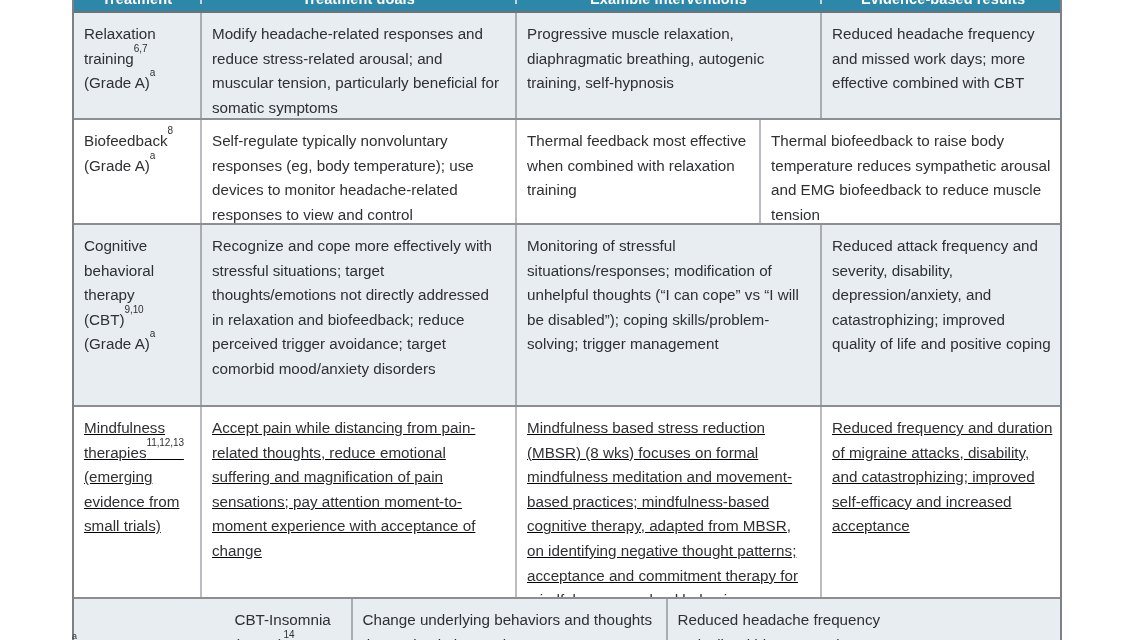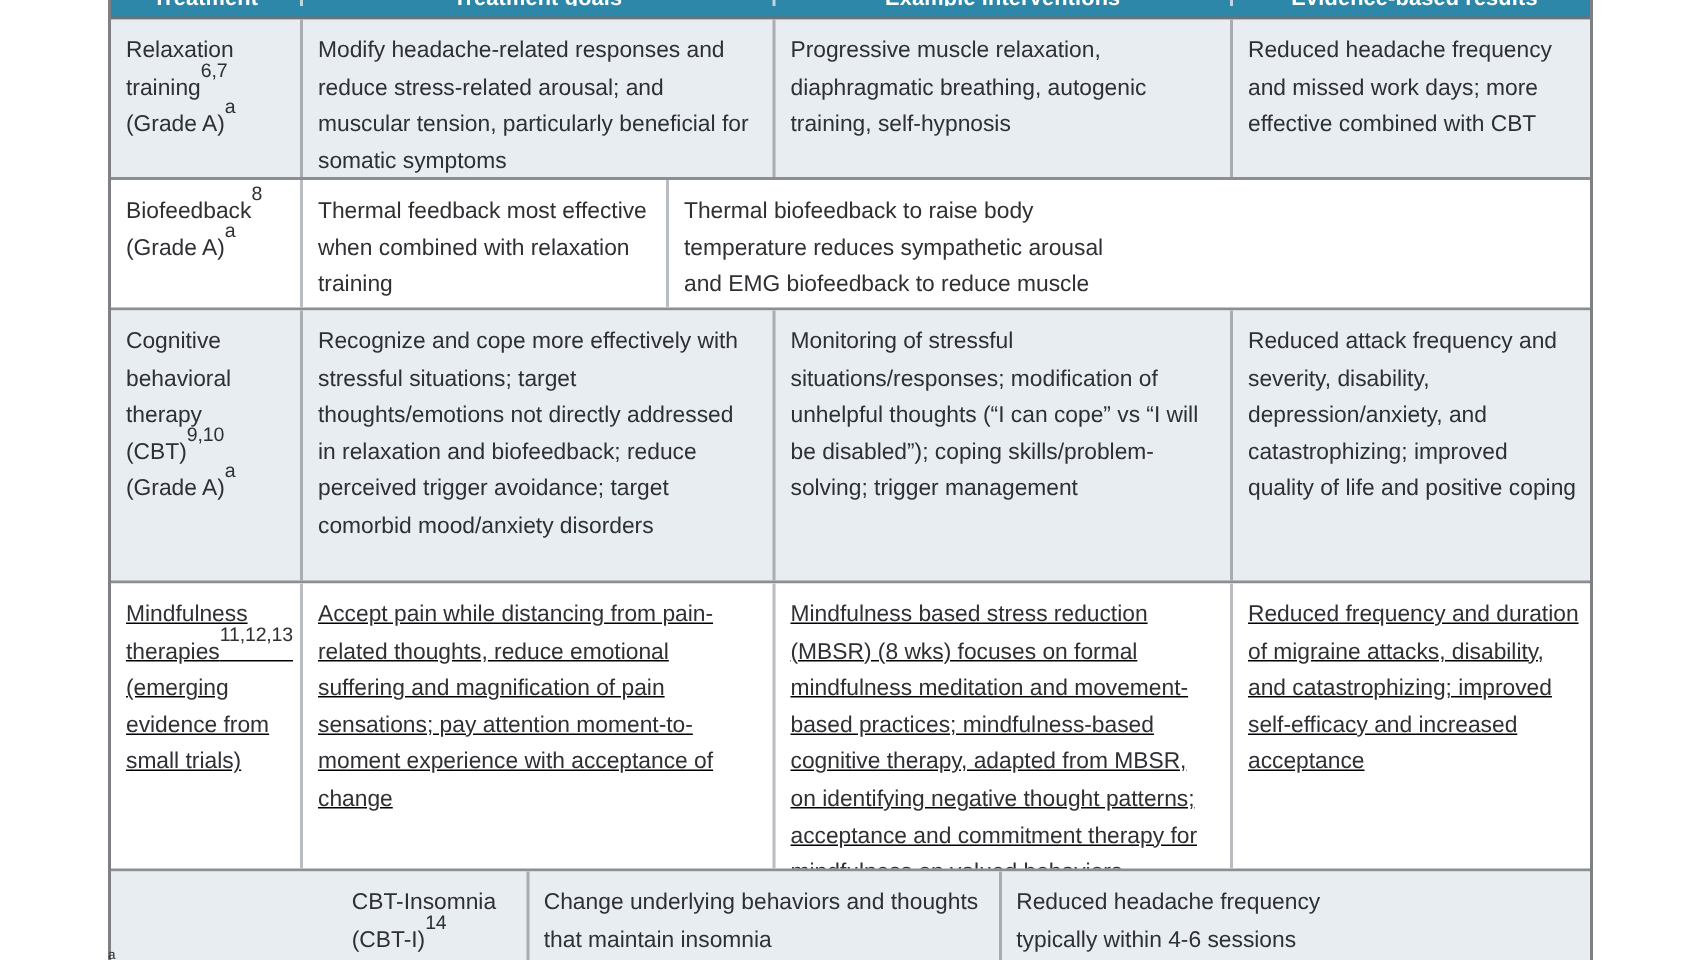--- a/index.html
+++ b/index.html
@@ -65,30 +65,30 @@
     padding:9px 11px 9px 10px;
     font-size:15.2px;
     line-height:24.6px;
     color:#2f3033;
     overflow:hidden;
   }
   .td + .td{border-left:2px solid #a9acb0;}
   .trow.plain .td + .td{border-left:2px solid #b9bcc0;}
 
   .td sup{
-    font-size:13px;
+    font-size:10px;
     line-height:0;
     position:relative;
     top:-6px;
     letter-spacing:-0.1px;
   }
 
   
   .r1{height:107px;}
-  .r2{height:87px;}
+  .r2{height:105px;}
   .r3{height:182px;}
   .r4{height:192px;text-decoration:underline;}
   .r5{height:62px;justify-content:center;}
 
   
   .footnote{
     position:absolute;
     left:72px;
     top:632px;
     width:990px;
@@ -123,20 +123,21 @@
       <div class="td c2">Modify headache-related responses and reduce stress-related arousal; and muscular tension, particularly beneficial for somatic symptoms</div>
       <div class="td c3">Progressive muscle relaxation, diaphragmatic breathing, autogenic training, self-hypnosis</div>
       <div class="td c4">Reduced headache frequency and missed work days; more effective combined with CBT</div>
     </div>
 
     <div class="trow plain r2">
       <div class="td c1">
         <span>Biofeedback</span><sup>8</sup><br>
         <span>(Grade A)</span><sup>a</sup>
       </div>
+      <div class="td c2">Self-regulate typically nonvoluntary responses (eg, body temperature); use devices to monitor headache-related responses to view and control</div>
       <div class="td c4">Thermal feedback most effective when combined with relaxation training</div>
       <div class="td c3">Thermal biofeedback to raise body temperature reduces sympathetic arousal and EMG biofeedback to reduce muscle tension</div>
     </div>
 
     <div class="trow tint r3">
       <div class="td c1">
         <span>Cognitive behavioral therapy (CBT)</span><sup>9,10</sup><br>
         <span>(Grade A)</span><sup>a</sup>
       </div>
       <div class="td c2">Recognize and cope more effectively with stressful situations; target thoughts/emotions not directly addressed in relaxation and biofeedback; reduce perceived trigger avoidance; target comorbid mood/anxiety disorders</div>

